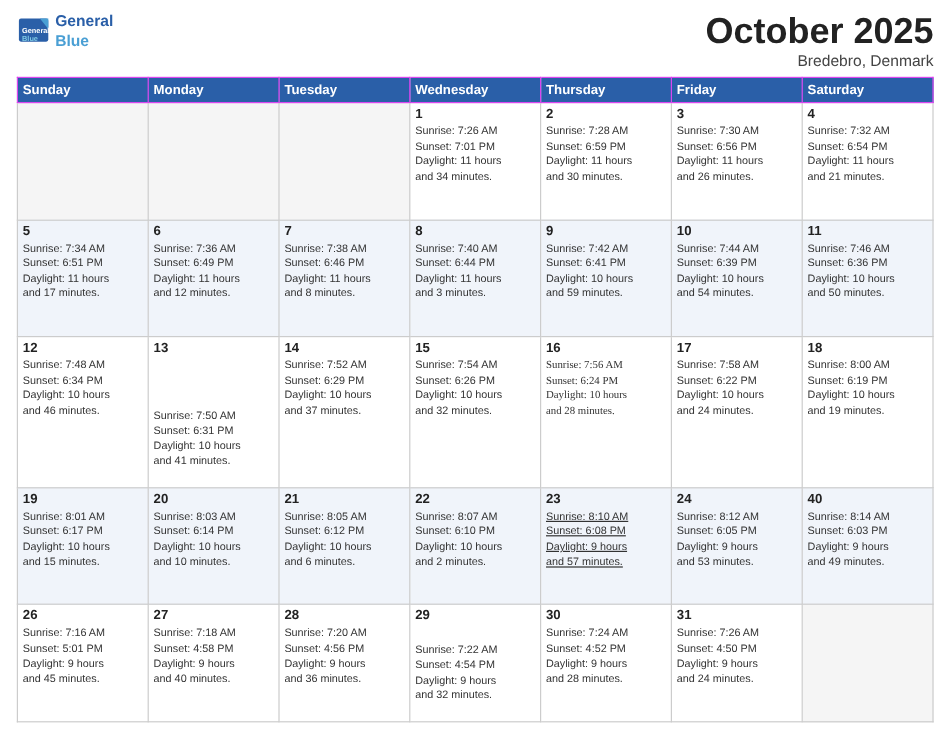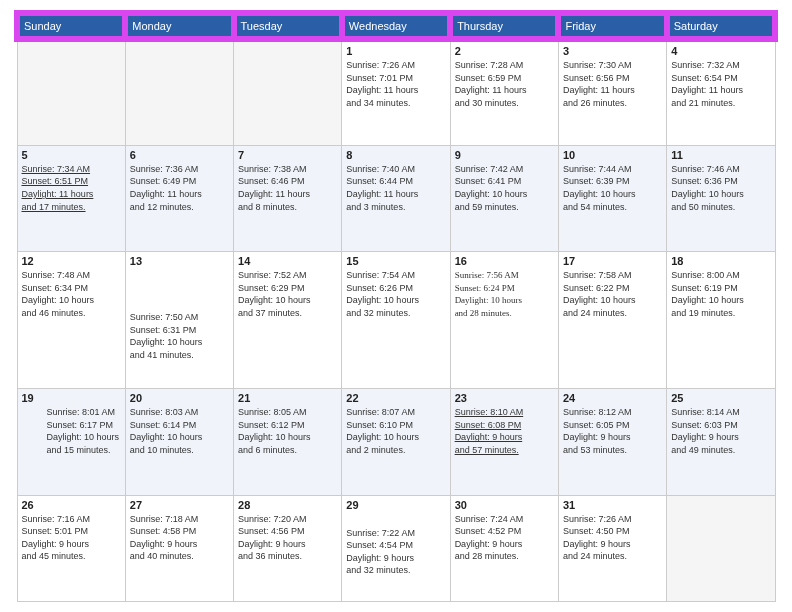--- a/index.html
+++ b/index.html
@@ -55,23 +55,23 @@
       flex: 1;
       border: 1px solid #ccc;
       border-collapse: collapse;
       width: 100%;
       table-layout: fixed;
     }
     .calendar th {
       background: #2a5fa8;
       color: #fff;
       font-size: 11px;
-      font-weight: normal;
+      font-weight: bold;
       padding: 4px 4px;
-      border: 6px solid #d946ef;
+      border: 1px solid #d946ef;
       text-align: left;
     }
     .calendar td {
       border: 1px solid #ccc;
       vertical-align: top;
       padding: 3px 4px;
       font-size: 9.5px;
       color: #333;
       background: #fff;
       height: 88px;
@@ -91,20 +91,38 @@
       line-height: 1.4;
     }
     .alt-row td {
       background: #f0f4fa;
     }
   </style>
 </head>
 <body>
 
 <div class="page">
+  <div class="header">
+    <div class="logo">
+      <svg class="logo-icon" viewBox="0 0 32 32">
+        <rect x="2" y="4" width="28" height="22" rx="2" fill="#2a5fa8"></rect>
+        <polygon points="22,4 30,4 30,14" fill="#4a9fd4"></polygon>
+        <text x="5" y="18" font-size="7" fill="white" font-weight="bold" font-family="Arial">General</text>
+        <text x="5" y="25" font-size="7" fill="#7ec8e3" font-weight="bold" font-family="Arial">Blue</text>
+      </svg>
+      <div style="display:flex;flex-direction:column;line-height:1.1;">
+        <span class="logo-text">General</span>
+        <span class="logo-text" style="color:#4a9fd4;">Blue</span>
+      </div>
+    </div>
+    <div class="title-block">
+      <div class="month-title">October 2025</div>
+      <div class="subtitle">Bredebro, Denmark</div>
+    </div>
+  </div>
 
   <table class="calendar">
     <thead>
       <tr>
       <th>Sunday</th>
           <th>Monday</th>
           <th>Tuesday</th>
           <th>Wednesday</th>
           <th>Thursday</th>
           <th>Friday</th>
@@ -141,21 +159,21 @@
             <div class="day-num">4</div>
             <div class="day-info" style="white-space: pre-line;">Sunrise: 7:32 AM
 Sunset: 6:54 PM
 Daylight: 11 hours
 and 21 minutes.</div>
           </td>
         </tr>
         <tr class="alt-row">
           <td>
             <div class="day-num">5</div>
-            <div class="day-info" style="white-space: pre-line; text-decoration: underline;">Sunrise: 7:34 AM
+            <div class="day-info" style="white-space: pre-line;">Sunrise: 7:34 AM
 Sunset: 6:51 PM
 Daylight: 11 hours
 and 17 minutes.</div>
           </td>
           <td>
             <div class="day-num">6</div>
             <div class="day-info" style="white-space: pre-line;">Sunrise: 7:36 AM
 Sunset: 6:49 PM
 Daylight: 11 hours
 and 12 minutes.</div>
@@ -243,21 +261,21 @@
             <div class="day-num">18</div>
             <div class="day-info" style="white-space: pre-line;">Sunrise: 8:00 AM
 Sunset: 6:19 PM
 Daylight: 10 hours
 and 19 minutes.</div>
           </td>
         </tr>
         <tr class="alt-row">
           <td>
             <div class="day-num">19</div>
-            <div class="day-info" style="white-space: pre-line; margin-left: 25px;">Sunrise: 8:01 AM
+            <div class="day-info" style="white-space: pre-line;">Sunrise: 8:01 AM
 Sunset: 6:17 PM
 Daylight: 10 hours
 and 15 minutes.</div>
           </td>
           <td>
             <div class="day-num">20</div>
             <div class="day-info" style="white-space: pre-line;">Sunrise: 8:03 AM
 Sunset: 6:14 PM
 Daylight: 10 hours
 and 10 minutes.</div>
@@ -284,21 +302,21 @@
 and 57 minutes.</div>
           </td>
           <td>
             <div class="day-num">24</div>
             <div class="day-info" style="white-space: pre-line;">Sunrise: 8:12 AM
 Sunset: 6:05 PM
 Daylight: 9 hours
 and 53 minutes.</div>
           </td>
           <td>
-            <div class="day-num">25</div>
+            <div class="day-num">40</div>
             <div class="day-info" style="white-space: pre-line;">Sunrise: 8:14 AM
 Sunset: 6:03 PM
 Daylight: 9 hours
 and 49 minutes.</div>
           </td>
         </tr>
         <tr>
           <td>
             <div class="day-num">26</div>
             <div class="day-info" style="white-space: pre-line;">Sunrise: 7:16 AM

